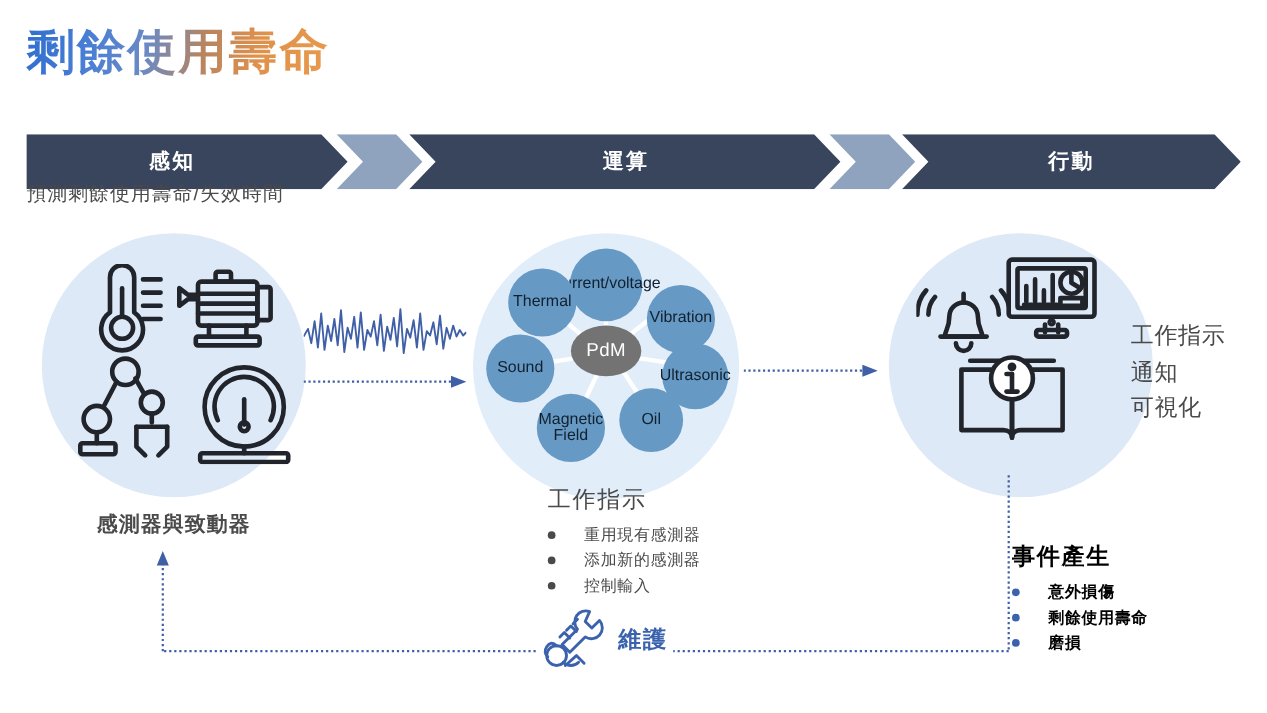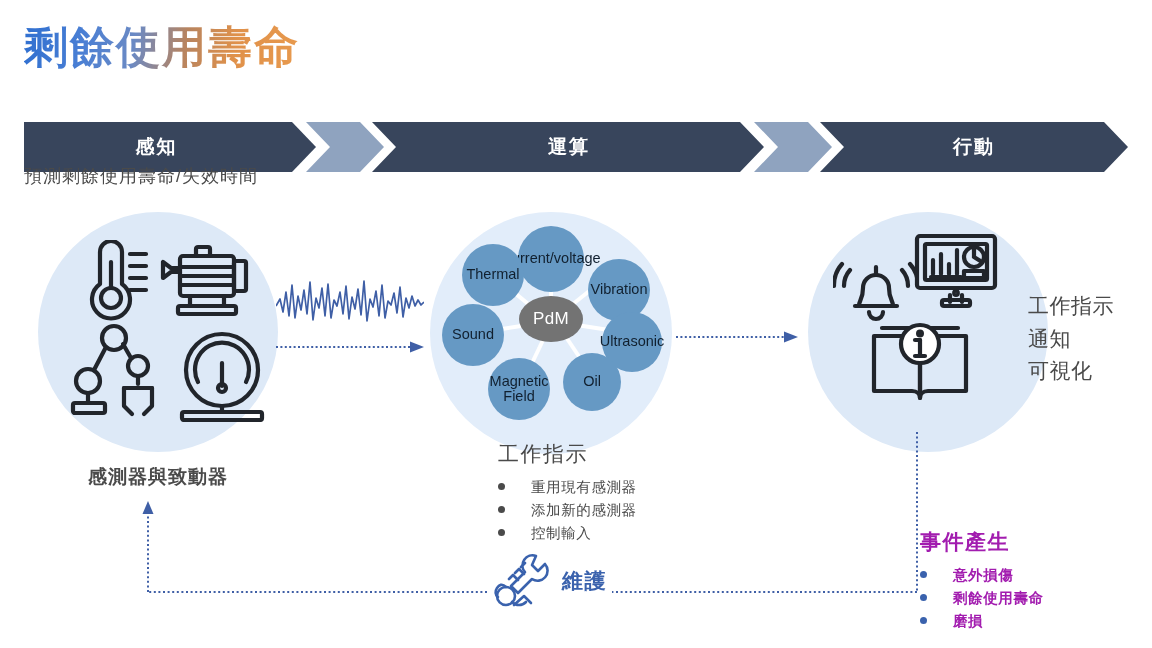--- a/index.html
+++ b/index.html
@@ -93,21 +93,21 @@
   .bullets li {
     display: flex; align-items: center; gap: 26px;
     font-size: 14.5px; line-height: 1.58; letter-spacing: .6px;
   }
   .bullets li .dot {
     display: inline-block; width: 7px; height: 7px; border-radius: 50%;
     flex: 0 0 7px; transform: translateY(-1px);
   }
   #block-signal { position: absolute; left: 498px; top: 440px; color: #4a4a4a; }
   #block-signal .dot { background: #4a4a4a; }
-  #block-event  { position: absolute; left: 920px; top: 492px; color: #a21caf; font-weight: 700; margin-top: 36px; }
+  #block-event  { position: absolute; left: 920px; top: 492px; color: #000000; font-weight: 700; }
   #block-event .block-title { font-weight: 700; }
   #block-event .dot { background: #3a62ad; }
 
   
   #path-feedback { position: absolute; left: 0; top: 0; pointer-events: none; }
 
   
   #maint { position: absolute; left: 492px; top: 552px; display: flex; align-items: center; gap: 8px; }
   #maint-label { font-size: 21px; color: #3a62ad; font-weight: 700; letter-spacing: 1.5px; }
 </style>

